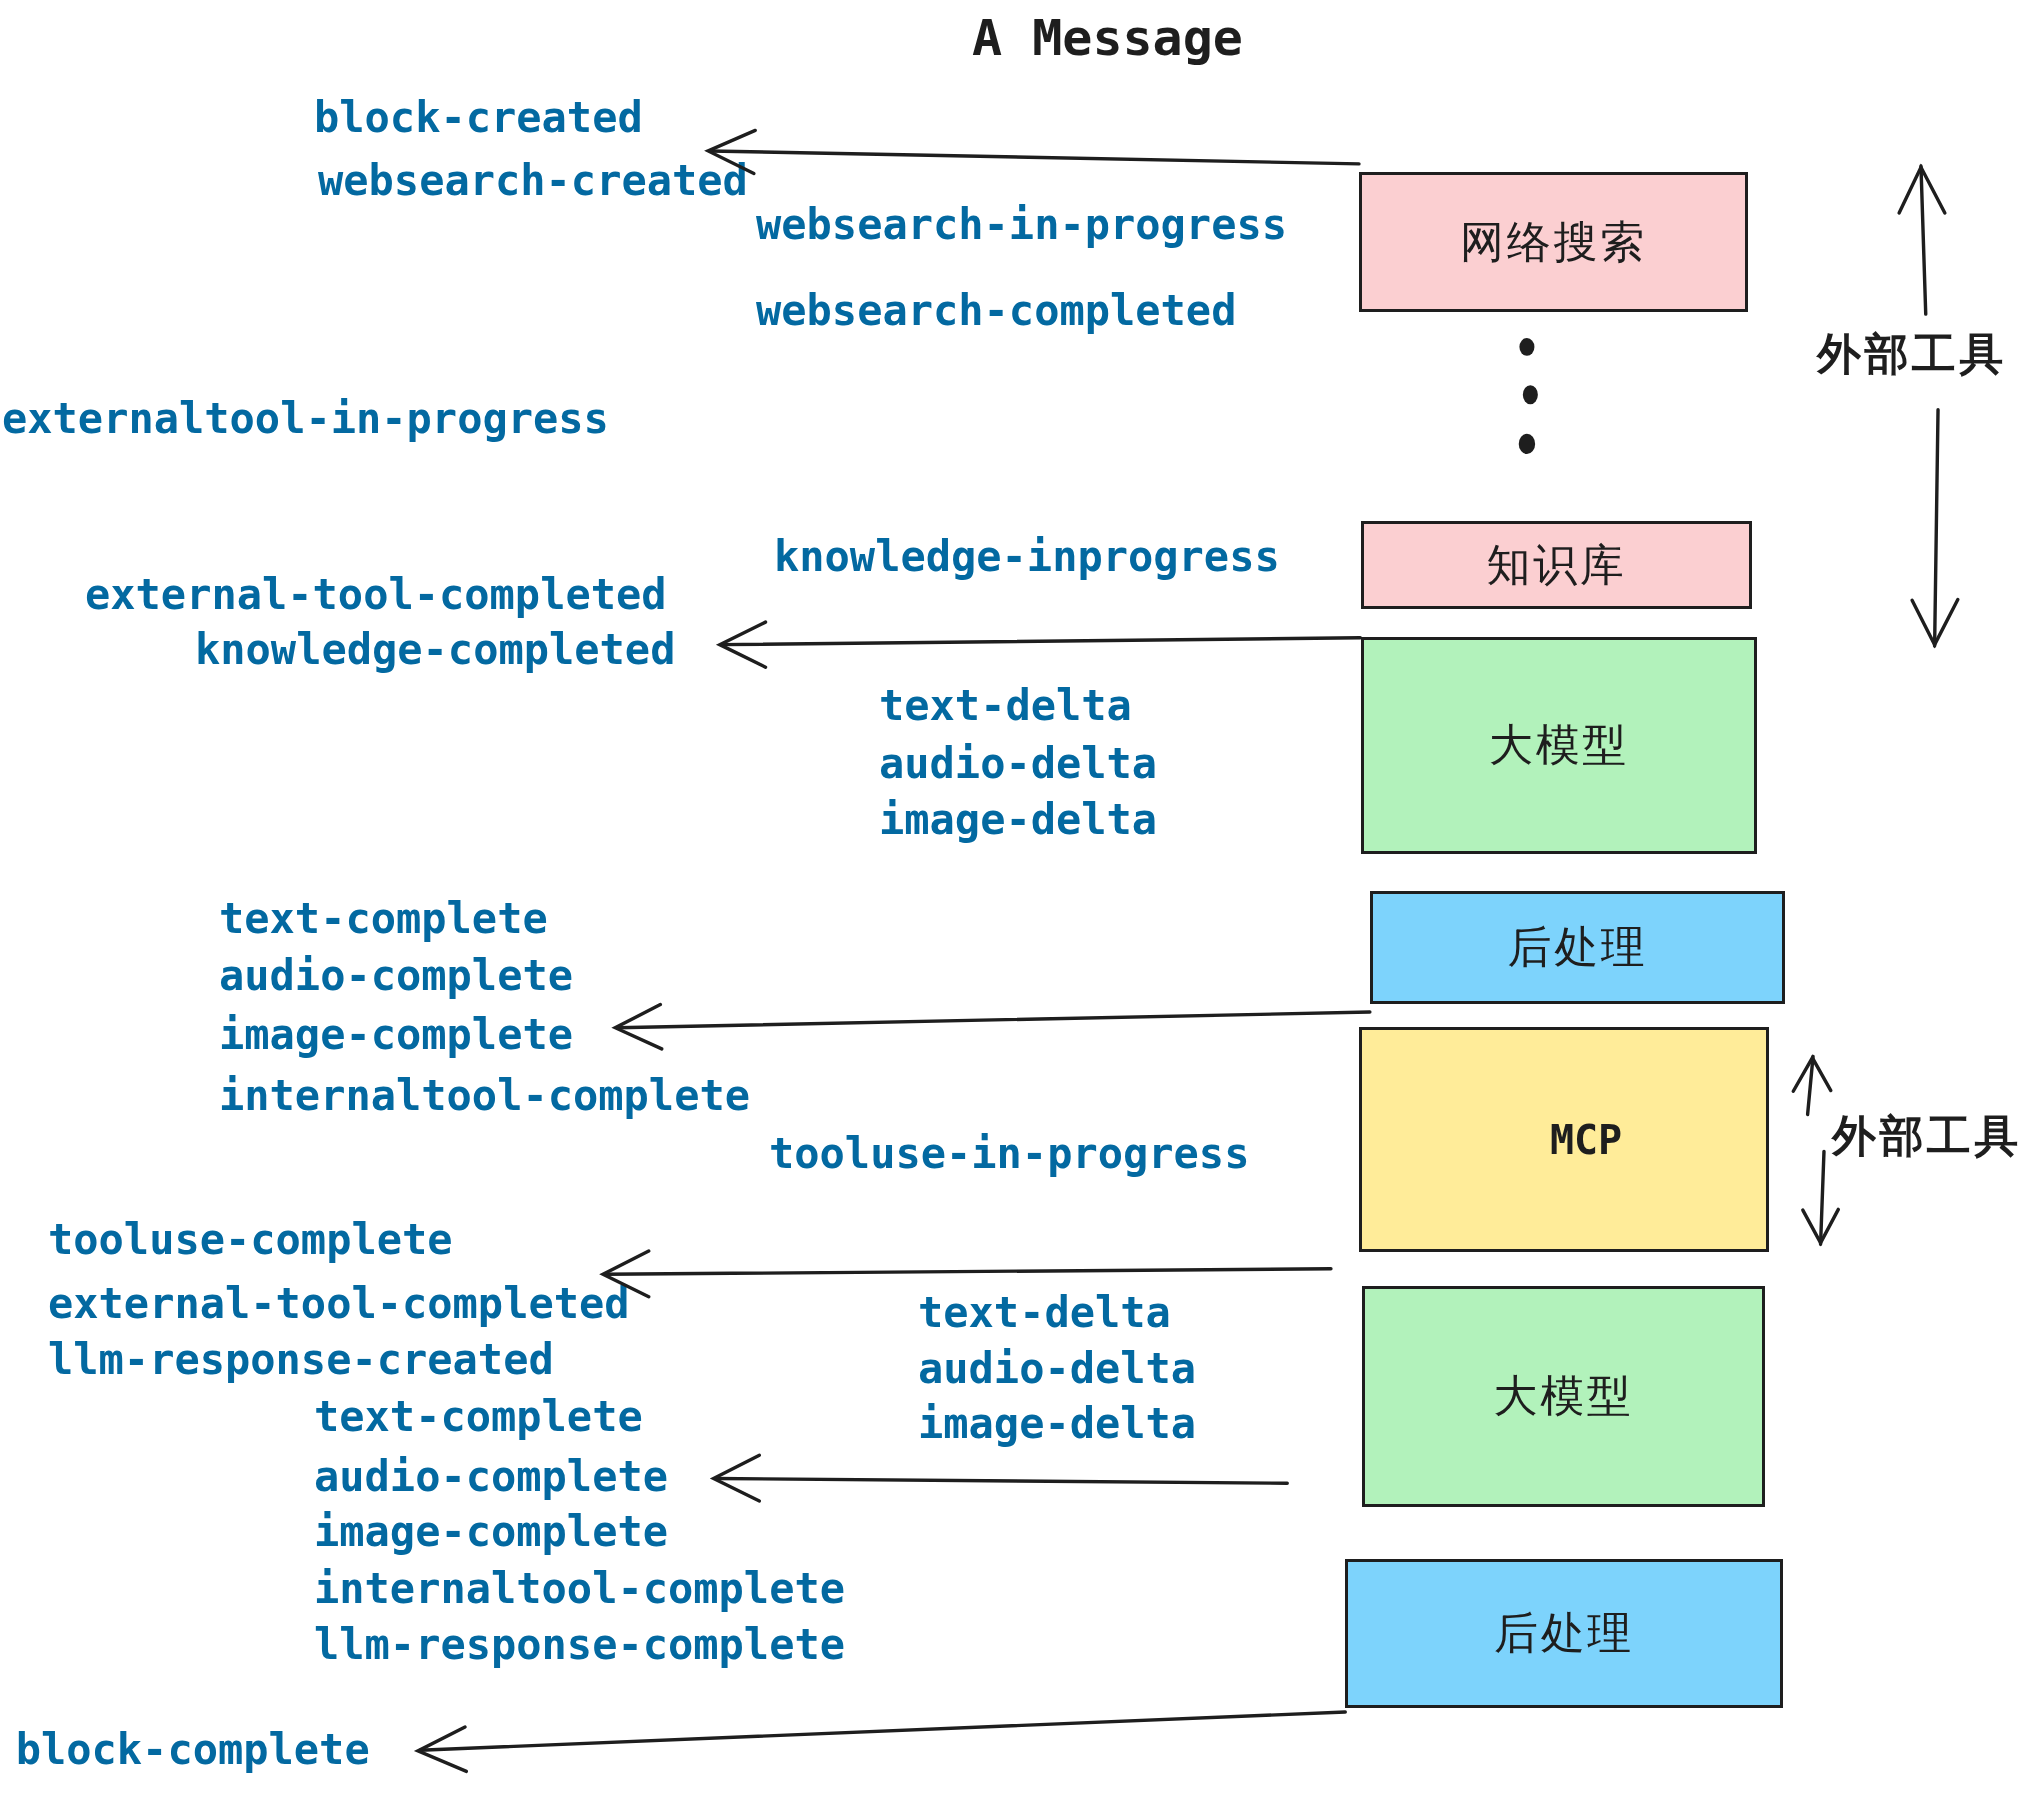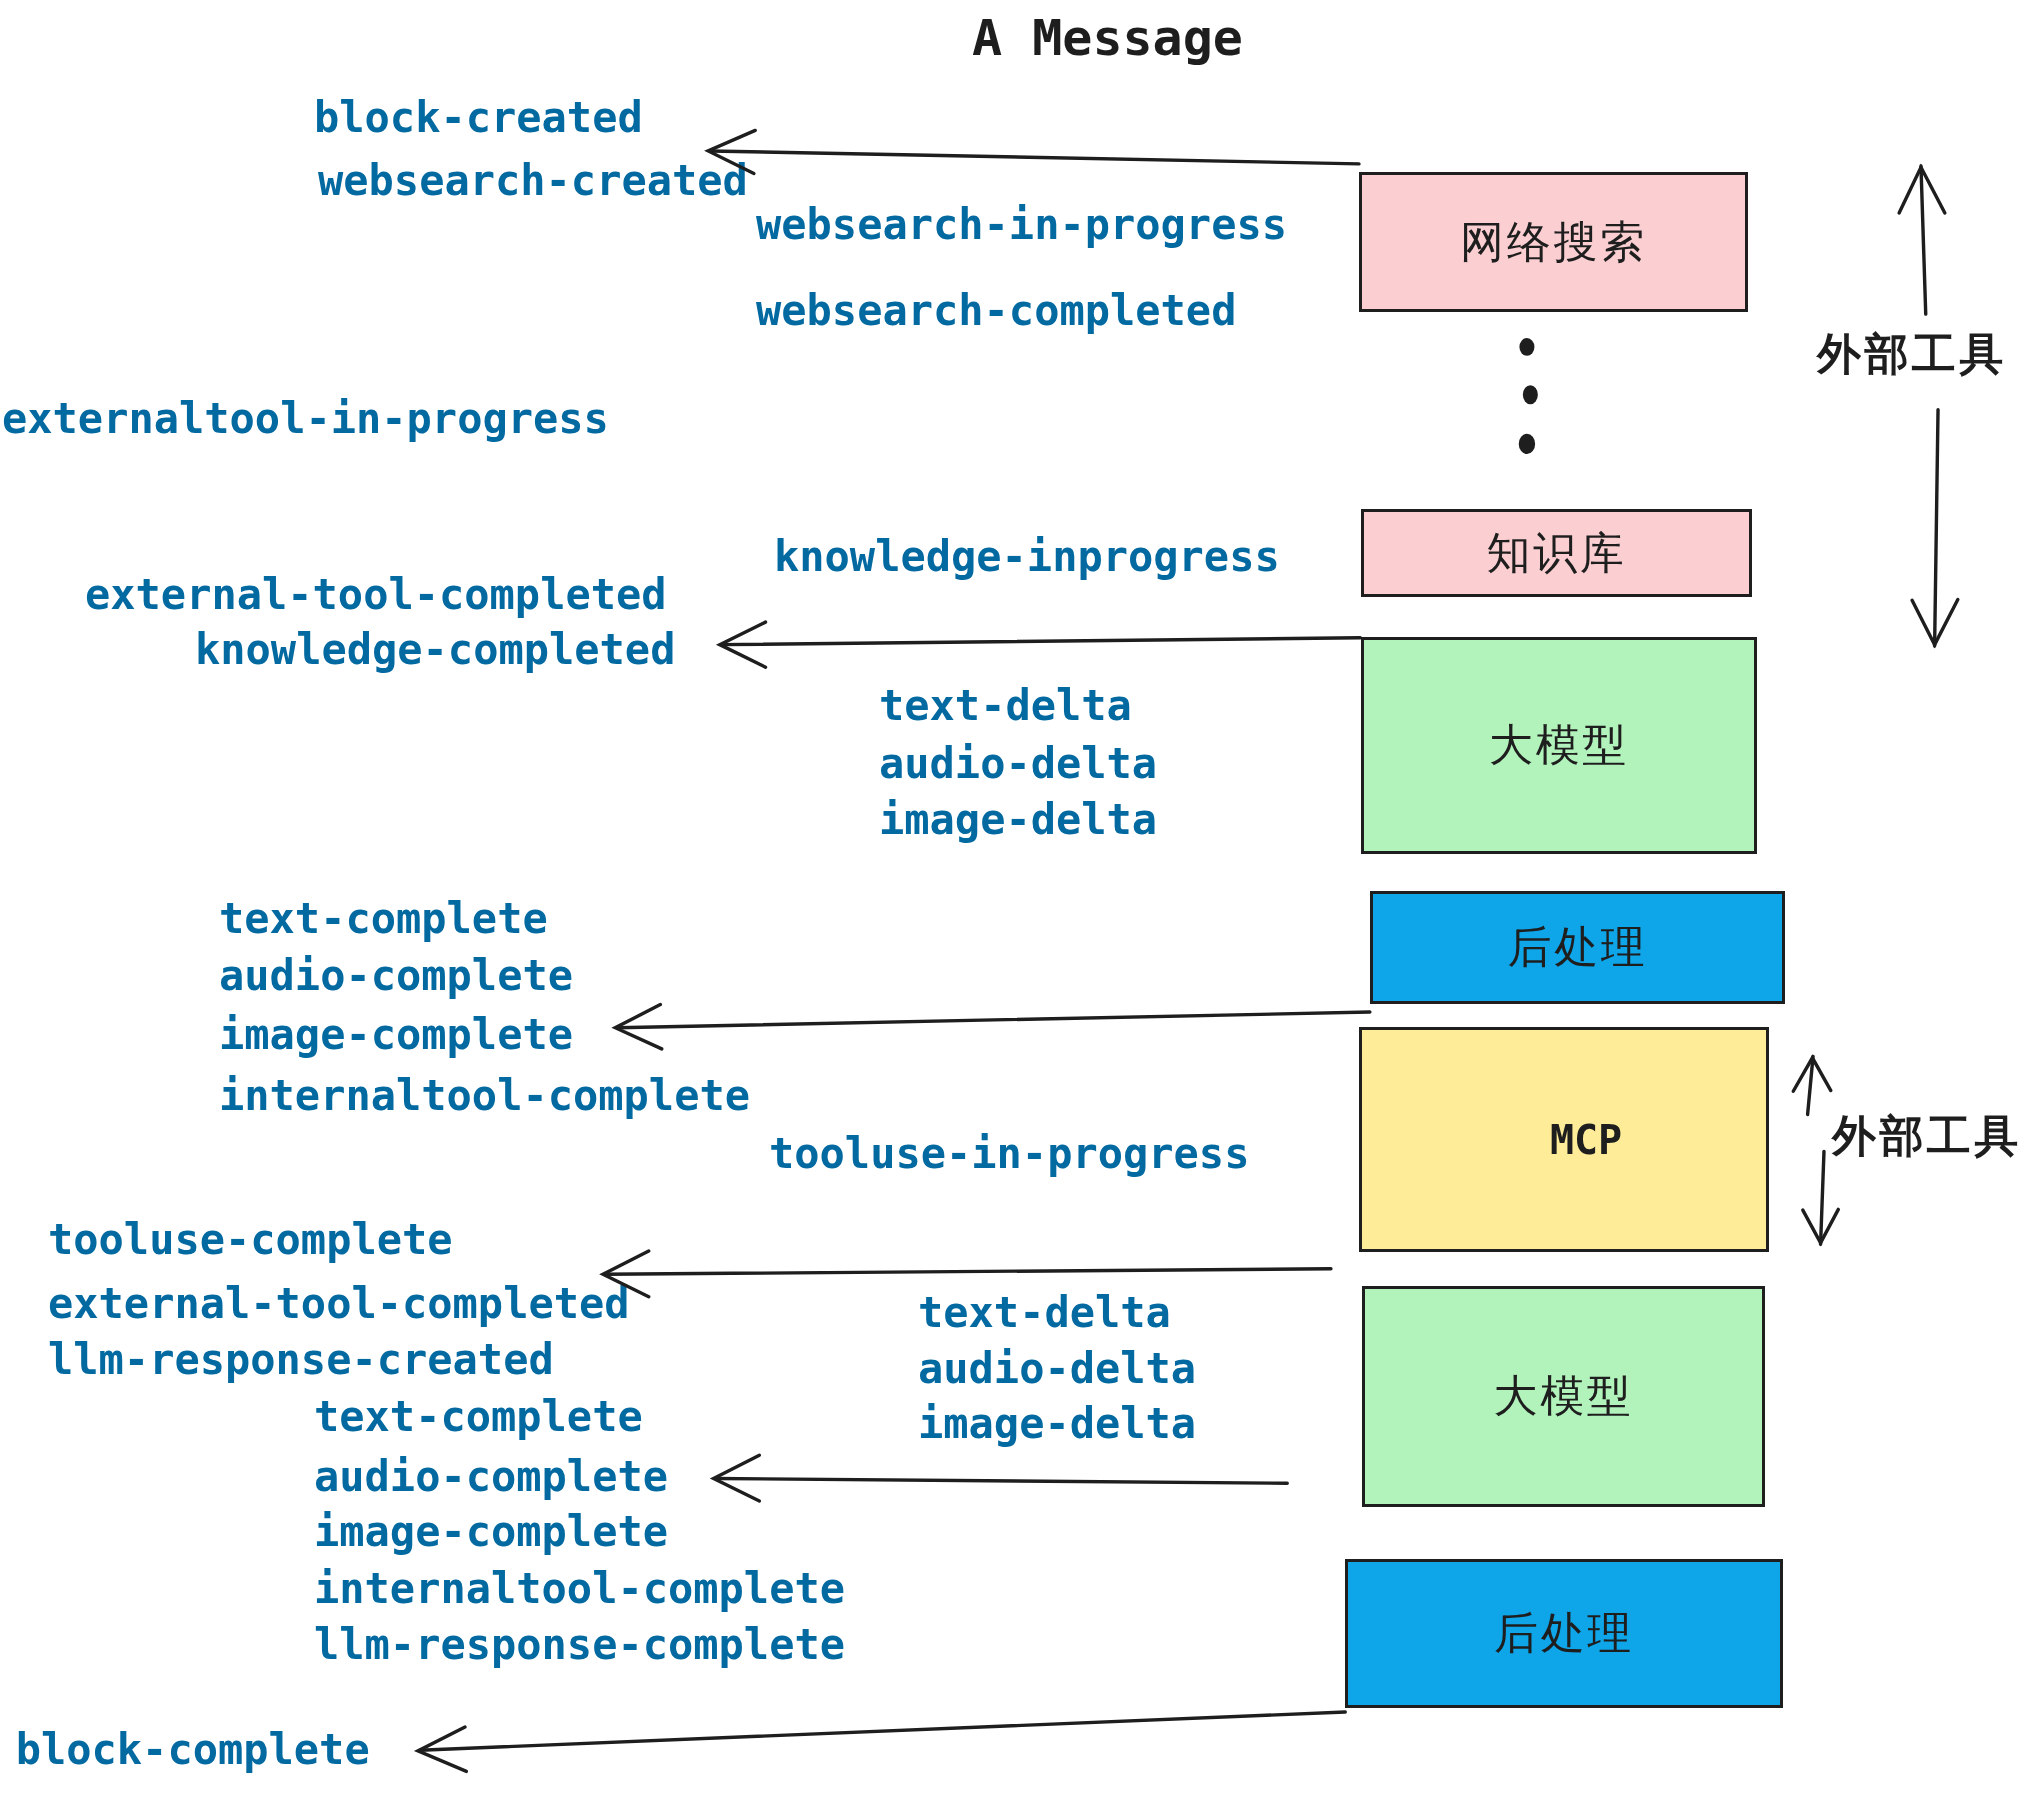--- a/index.html
+++ b/index.html
@@ -11,21 +11,21 @@
   .cn{position:absolute;font-size:44px;line-height:49px;font-weight:700;white-space:nowrap;
       font-family:"DejaVu Sans","Liberation Sans",sans-serif;letter-spacing:3.4px;}
   .box{position:absolute;border:3.4px solid #1e1e1e;display:flex;align-items:center;justify-content:center;
        box-sizing:border-box;}
   .box .lbl{font-family:"DejaVu Sans","Liberation Sans",sans-serif;font-size:44px;font-weight:400;
             letter-spacing:2.7px;white-space:nowrap;}
   .box .lbl.mono{font-family:"DejaVu Sans Mono",monospace;font-weight:bold;font-size:40px;letter-spacing:0;margin-left:44px;}
   .pink{background:#fbcfd1;text-align:center;}
   .green{background:#b2f2bb;justify-content:center;}
   .yellow{background:#ffec99;}
-  .white{background:#0ea5e9;}
+  .white{background:#7dd3fc;}
   svg.overlay{position:absolute;left:0;top:0;pointer-events:none;}
   svg.overlay path, svg.overlay line{stroke:#1e1e1e;stroke-width:5;fill:none;stroke-linecap:round;}
   svg.overlay ellipse{fill:#1e1e1e;stroke:none;}
 </style>
 </head>
 <body>
 
 <div class="canvas">
 
   <div class="title" style="left:972px;top:13.7px">A Message</div>
@@ -55,21 +55,21 @@
   <div class="ev" style="left:314px;top:1393px">text-complete</div>
   <div class="ev" style="left:314px;top:1453px">audio-complete</div>
   <div class="ev" style="left:314px;top:1508px">image-complete</div>
   <div class="ev" style="left:314px;top:1565px">internaltool-complete</div>
   <div class="ev" style="left:314px;top:1621px">llm-response-complete</div>
   <div class="ev" style="left:15.7px;top:1726px">block-complete</div>
 
   <div class="box pink" style="left:1359px;top:172px;width:389px;height:140px">
     <span class="lbl">网络搜索</span>
   </div>
-  <div class="box pink" style="left:1361px;top:509px;width:391px;height:88px">
+  <div class="box pink" style="left:1361px;top:521px;width:391px;height:88px">
     <span class="lbl">知识库</span>
   </div>
   <div class="box green" style="left:1361px;top:637px;width:396px;height:217px">
     <span class="lbl">大模型</span>
   </div>
   <div class="box white" style="left:1370px;top:891px;width:415px;height:113px">
     <span class="lbl">后处理</span>
   </div>
   <div class="box yellow" style="left:1359px;top:1027px;width:410px;height:225px">
     <span class="lbl mono">MCP</span>

